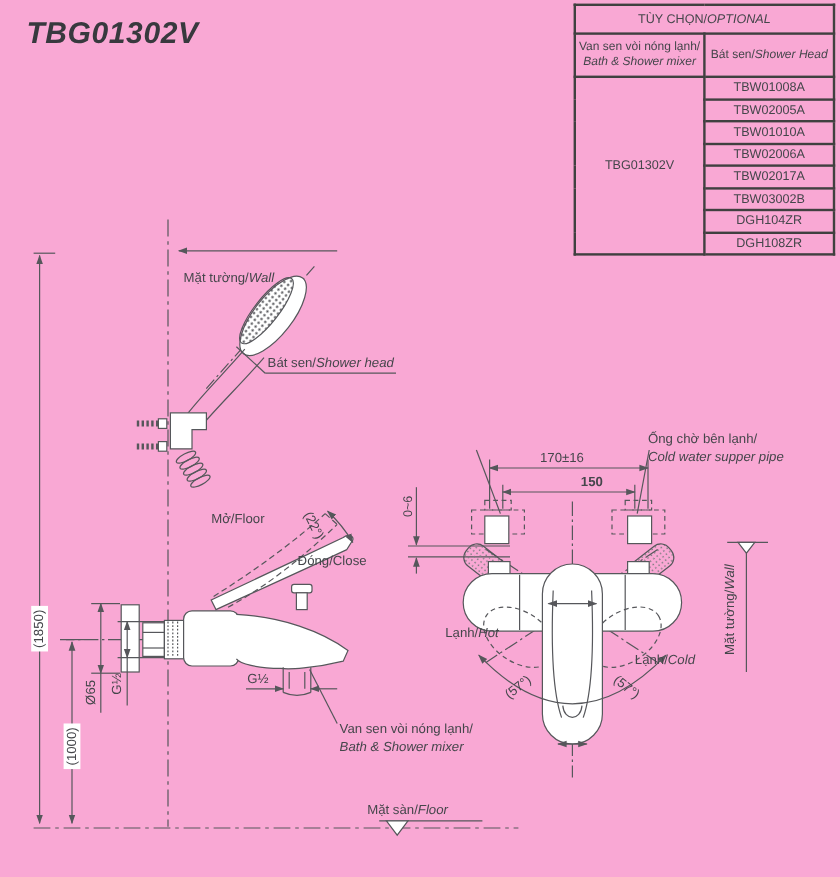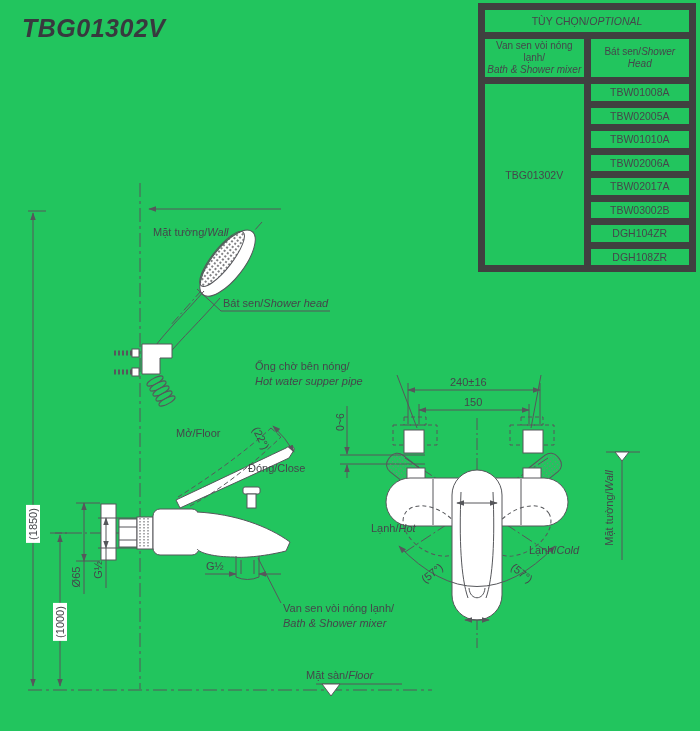--- a/index.html
+++ b/index.html
@@ -1,28 +1,28 @@
 <!DOCTYPE html>
 <html><head>
 <meta charset="utf-8">
 <style>
   html,body{margin:0;padding:0;}
-  #canvas{position:relative;width:700px;height:731px;background:#22c55e;overflow:hidden;
+  #canvas{position:relative;width:700px;height:731px;background:#f9a8d4;overflow:hidden;
           font-family:"Liberation Sans",sans-serif;color:#45464b;}
   #drawing{position:absolute;left:0;top:0;}
   .lbl{position:absolute;font-size:11px;line-height:14px;color:#45464b;white-space:nowrap;}
   .it{font-style:italic;}
   .title{position:absolute;left:22px;top:14px;font-size:25px;font-weight:bold;font-style:italic;
          color:#38393e;letter-spacing:.5px;}
   .rot{transform:translate(-50%,-50%) rotate(-90deg);transform-origin:center;}
   .rotc{transform:translate(-50%,-50%);transform-origin:center;}
   .gapbg{background:#ffffff;padding:0 3px;}
   
   #spec{position:absolute;left:478px;top:3px;width:218px;border-collapse:collapse;table-layout:fixed;}
-  #spec td{border:7px solid #404040;font-size:10.5px;line-height:12px;text-align:center;
+  #spec td{border:2px solid #404040;font-size:10.5px;line-height:12px;text-align:center;
            vertical-align:middle;padding:1px 2px;color:#45464b;}
   #spec td.h{height:20px;}
   #spec td.sub{height:32px;font-size:10px;}
   #spec td.code{height:14.5px;}
 </style>
 </head>
 <body>
 
 <div id="canvas">
 
@@ -216,25 +216,25 @@
     </table>
 
   <div class="lbl" style="left:153px;top:193px;margin-top:32px;"><span>Mặt tường/</span><span class="it">Wall</span></div>
 
   <div class="lbl" style="left:223px;top:296px;"><span>Bát sen/</span><span class="it">Shower head</span></div>
 
   <div class="lbl" style="left:176px;top:426px;">Mở/Floor</div>
   <div class="lbl rotc" style="left:261px;top:438px;transform:translate(-50%,-50%) rotate(63deg);">(22°)</div>
   <div class="lbl" style="left:248px;top:461px;">Đóng/Close</div>
 
-  <div class="lbl" style="left:255px;top:359px;line-height:15px;">
-    <span>Ống chờ bên nóng/</span><br><span class="it">Hot water supper pipe</span></div>
-
-  <div class="lbl" style="left:450px;top:375px;">240±16</div>
-  <div class="lbl" style="left:464px;top:395px;">150</div>
+  <div class="lbl" style="left:540px;top:359px;line-height:15px;">
+    <span>Ống chờ bên lạnh/</span><br><span class="it">Cold water supper pipe</span></div>
+
+  <div class="lbl" style="left:450px;top:375px;">170±16</div>
+  <div class="lbl" style="left:484px;top:395px;font-weight:bold;">150</div>
   <div class="lbl rot" style="left:340px;top:422px;font-size:10.5px;">0~6</div>
 
   <div class="lbl" style="left:371px;top:521px;"><span>Lạnh/</span><span class="it">Hot</span></div>
   <div class="lbl" style="left:529px;top:543px;"><span>Lạnh/</span><span class="it">Cold</span></div>
 
   <div class="lbl rotc" style="left:432px;top:573px;transform:translate(-50%,-50%) rotate(-38deg);">(57°)</div>
   <div class="lbl rotc" style="left:522px;top:573px;transform:translate(-50%,-50%) rotate(38deg);">(57°)</div>
 
   <div class="lbl rot" style="left:609px;top:508px;"><span>Mặt tường/</span><span class="it">Wall</span></div>
 

